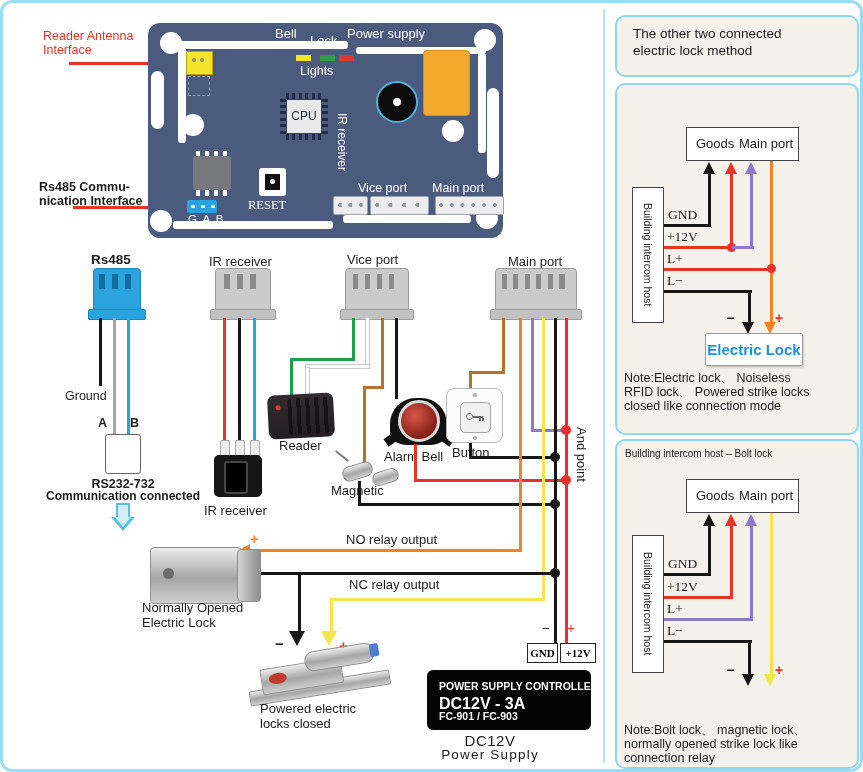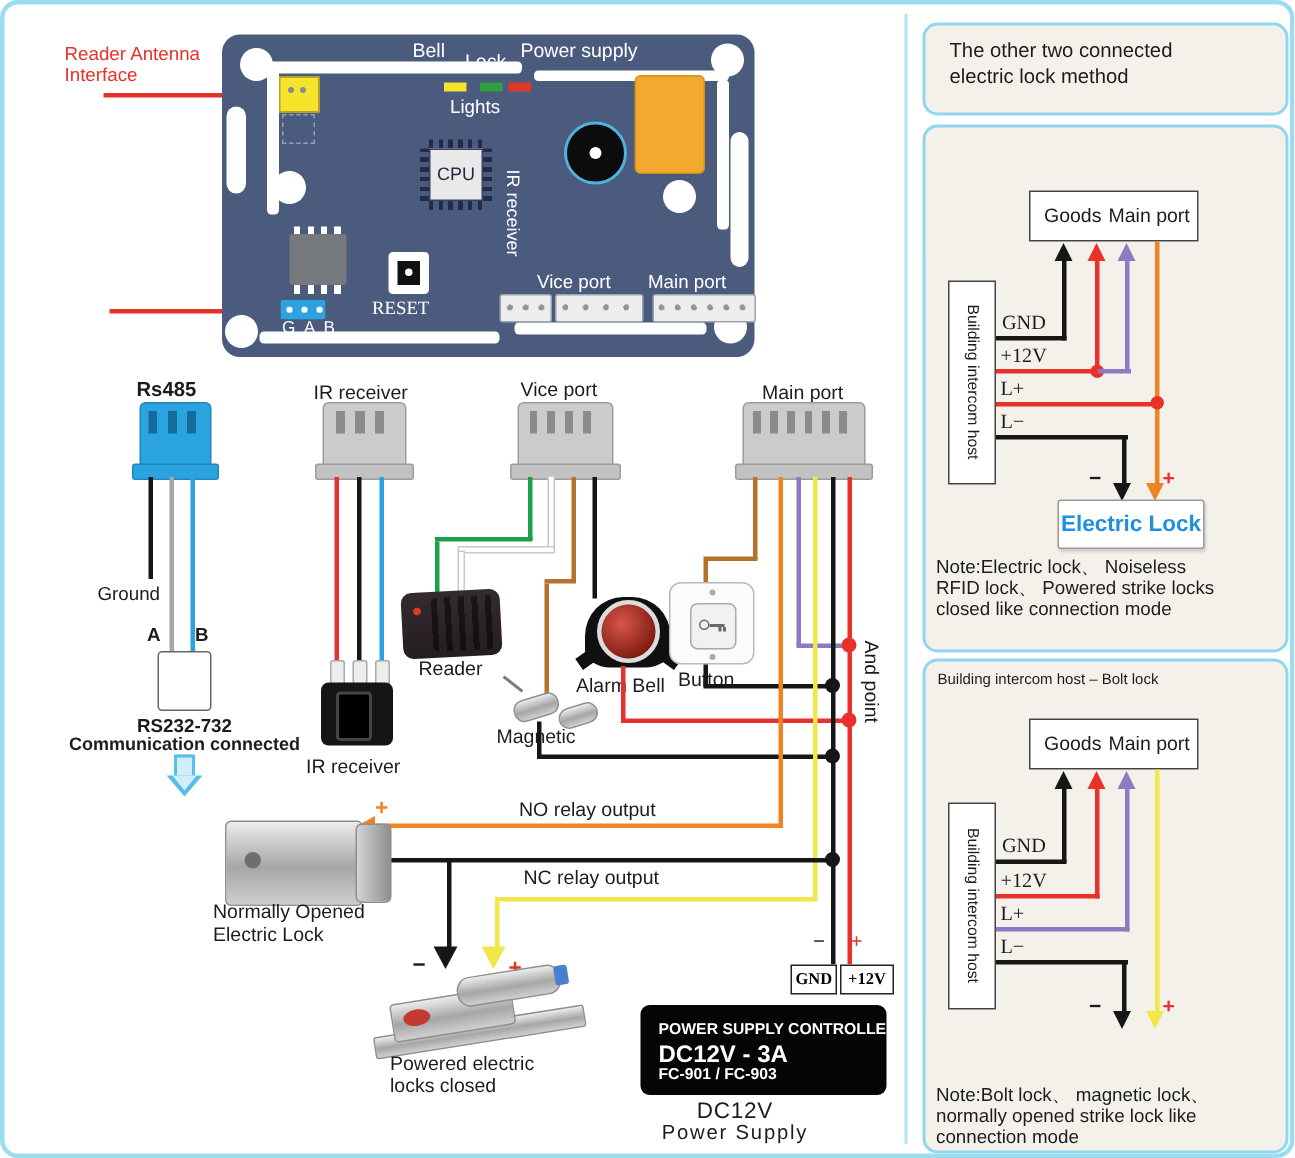--- a/index.html
+++ b/index.html
@@ -40,20 +40,24 @@
 
 <div class="canvas">
 
   <div class="lbl redtxt" style="left:40px;top:26px">
     <div>Reader Antenna</div>
     <div>Interface</div>
   </div>
   <div class="w" style="left:66px;top:59px;width:104px;height:3px;background:#e8312a"></div>
   <div class="arr arr-r" style="left:168px;top:54px;color:#e8312a"></div>
 
+  <div class="lbl bold" style="left:36px;top:177px">
+    <div>Rs485 Commu-</div>
+    <div>nication Interface</div>
+  </div>
   <div class="w" style="left:70px;top:203px;width:100px;height:3px;background:#e8312a"></div>
   <div class="arr arr-r" style="left:168px;top:199px;color:#e8312a"></div>
 
   <div class="board">
     <div class="hole" style="left:12px;top:9px"></div>
     <div class="hole" style="left:326px;top:6px"></div>
     <div class="hole" style="left:2px;top:187px"></div>
     <div class="hole" style="left:328px;top:184px"></div>
     <div class="hole" style="left:34px;top:91px"></div>
     <div class="hole" style="left:294px;top:97px"></div>
@@ -341,16 +345,16 @@
     <div class="lbl bold redtxt" style="left:158px;top:222px;font-size:14px">+</div>
     <div class="wbox" style="left:15px;top:94px;width:32px;height:138px;border-color:#444;display:flex;align-items:center;justify-content:center">
       <span class="vtext" style="font-size:10.5px;color:#1c1c1c">Building intercom host</span>
     </div>
     <div class="lbl serif" style="left:51px;top:115px;font-size:13.5px">GND</div>
     <div class="lbl serif" style="left:50px;top:138px;font-size:13.5px">+12V</div>
     <div class="lbl serif" style="left:50px;top:160px;font-size:13.5px">L+</div>
     <div class="lbl serif" style="left:50px;top:182px;font-size:13.5px">L−</div>
     <div class="lbl" style="left:7px;top:282px">Note:Bolt lock、 magnetic lock、</div>
     <div class="lbl" style="left:7px;top:296px">normally opened strike lock like</div>
-    <div class="lbl" style="left:7px;top:310px">connection mode</div>
+    <div class="lbl" style="left:7px;top:310px">connection relay</div>
   </div>
 
 </div>
 
 </body></html>

